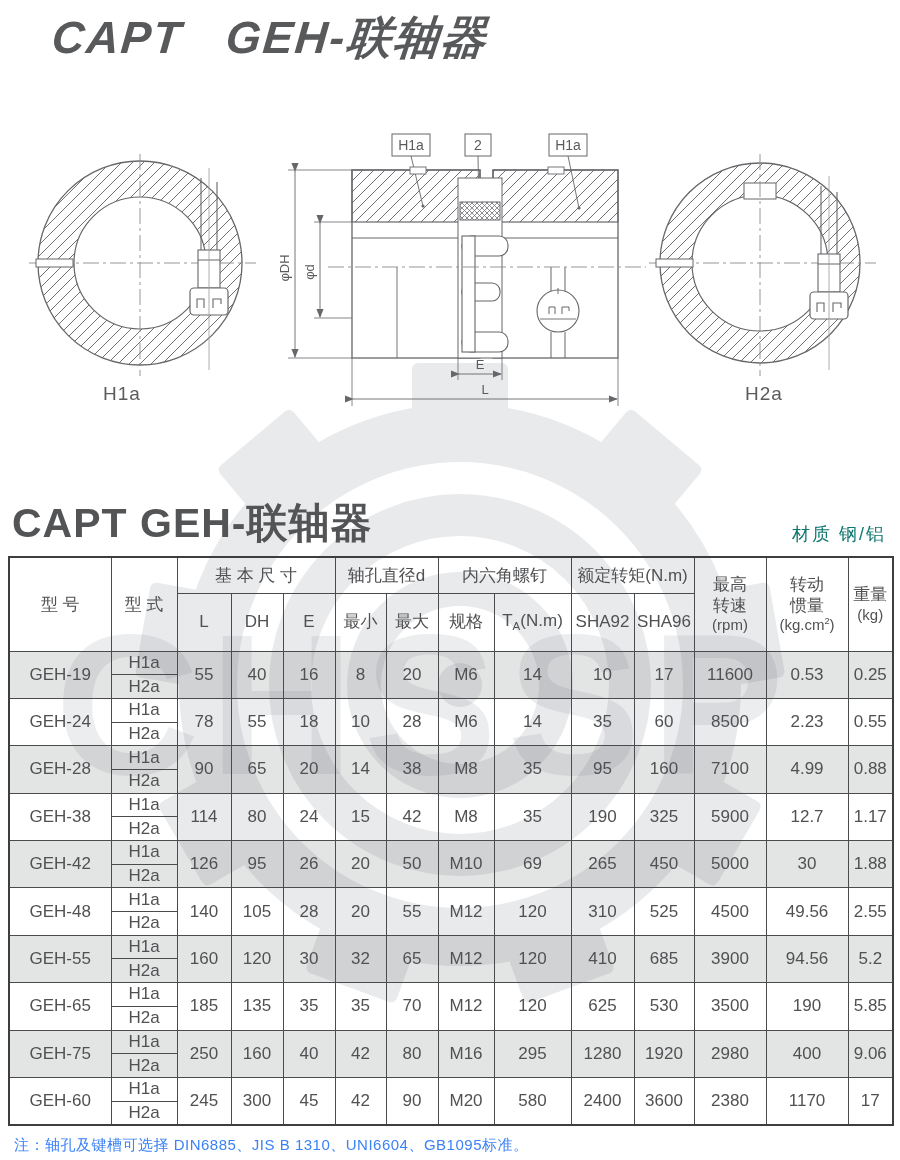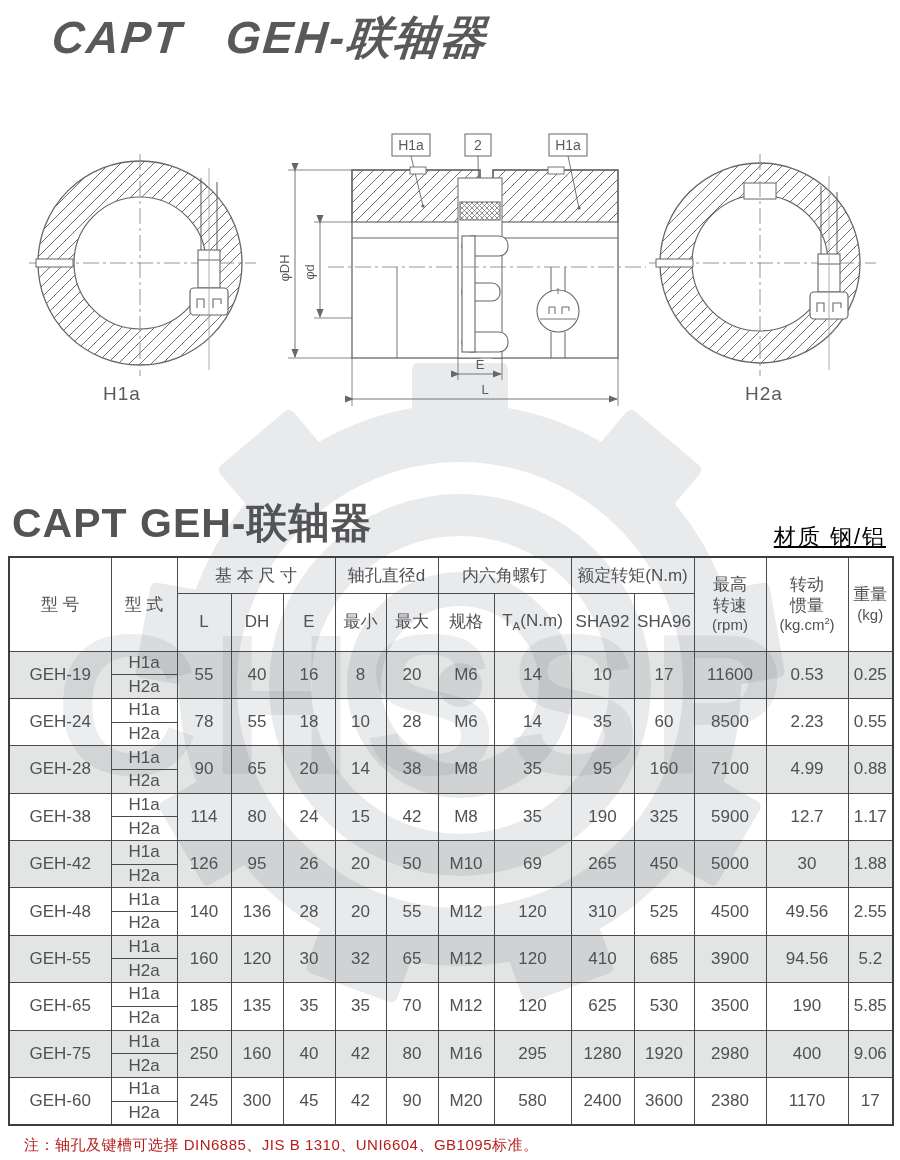--- a/index.html
+++ b/index.html
@@ -13,36 +13,36 @@
   
   .title{position:absolute;left:52px;top:8px;margin:0;z-index:2;
          font-size:45px;font-style:italic;font-weight:800;color:#58595b;
          letter-spacing:2px;white-space:pre;transform:skewX(-5deg);}
   
   .dwg{position:absolute;z-index:2;}
   .view-label{position:absolute;z-index:2;font-size:19px;color:#5a5b5d;letter-spacing:1px;}
   
   .sec-title{position:absolute;left:12px;top:496px;margin:0;z-index:2;
              font-size:41px;font-weight:800;color:#535456;letter-spacing:1px;}
-  .material{position:absolute;right:14px;top:522px;z-index:2;font-size:22px;color:#000000;letter-spacing:2px;text-decoration:underline;}
+  .material{position:absolute;right:14px;top:522px;z-index:2;font-size:18px;color:#0f766e;letter-spacing:2px;}
   
   table.spec{position:absolute;left:8px;top:556px;z-index:2;width:884px;
              border-collapse:collapse;table-layout:fixed;background:transparent;
              border:2px solid #3d3e40;}
   table.spec th,table.spec td{border:1px solid #4a4b4d;text-align:center;vertical-align:middle;
              padding:0;font-weight:normal;font-size:17px;color:#505153;overflow:hidden;}
   thead tr.grp{height:36px;}
   thead tr.sub{height:58px;}
   thead th{line-height:1.25;background:transparent;margin-top:19px;}
   thead .unit{font-size:15px;}
   thead sub{font-size:68%;}
   thead sup{font-size:62%;}
   tbody tr{height:23.7px;}
   tbody.shade td{background:rgba(77,80,86,0.155);}
-  .footnote{position:absolute;left:24px;top:1136px;z-index:2;font-size:15px;color:#b91c1c;letter-spacing:0.5px;}
+  .footnote{position:absolute;left:14px;top:1136px;z-index:2;font-size:15px;color:#3b82f6;letter-spacing:0.5px;}
 </style>
 </head>
 <body>
 
 <div class="page">
 
   <svg class="wm-svg" width="900" height="1160">
     <g transform="translate(460,685)" fill="#e9eaec">
       <g>
         <rect x="-48" y="-322" width="96" height="72" rx="6"></rect>
@@ -342,21 +342,21 @@
         </tr>
         <tr>
           <td>H2a</td>
         </tr>
       </tbody>
       <tbody>
         <tr>
           <td rowspan="2">GEH-48</td>
           <td>H1a</td>
           <td rowspan="2">140</td>
-          <td rowspan="2">136</td>
+          <td rowspan="2">105</td>
           <td rowspan="2">28</td>
           <td rowspan="2">20</td>
           <td rowspan="2">55</td>
           <td rowspan="2">M12</td>
           <td rowspan="2">120</td>
           <td rowspan="2">310</td>
           <td rowspan="2">525</td>
           <td rowspan="2">4500</td>
           <td rowspan="2">49.56</td>
           <td rowspan="2">2.55</td>

